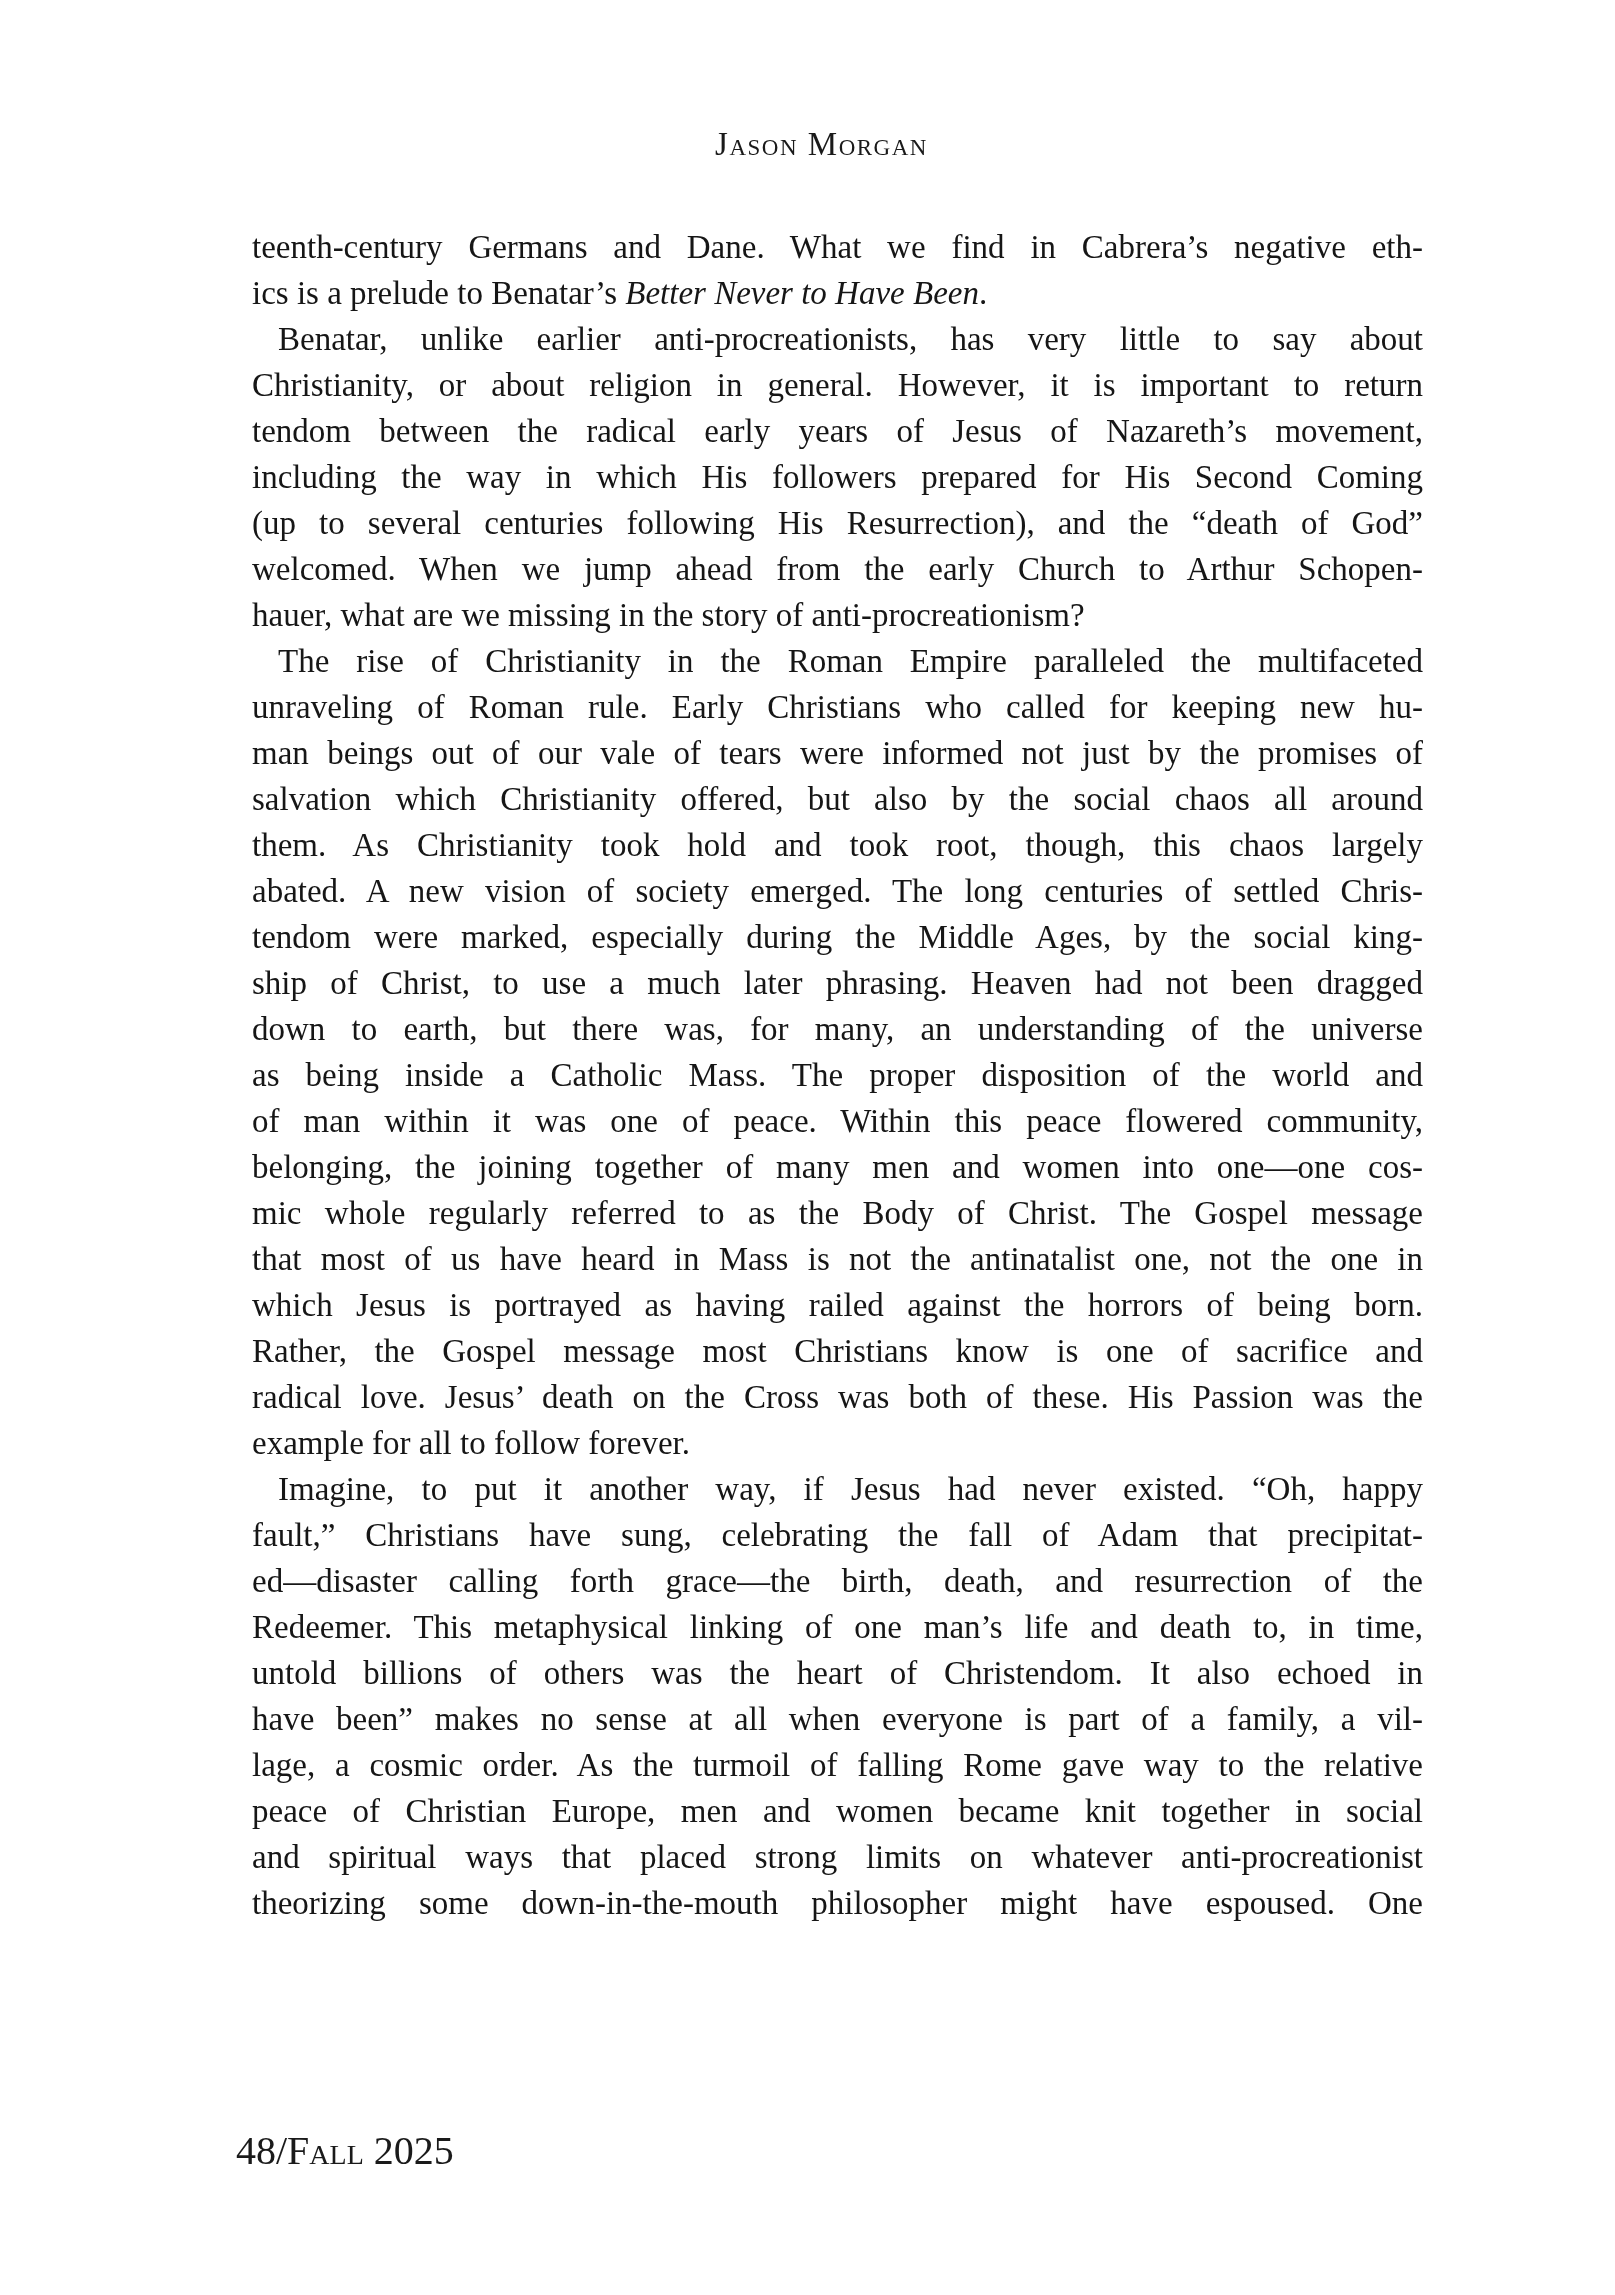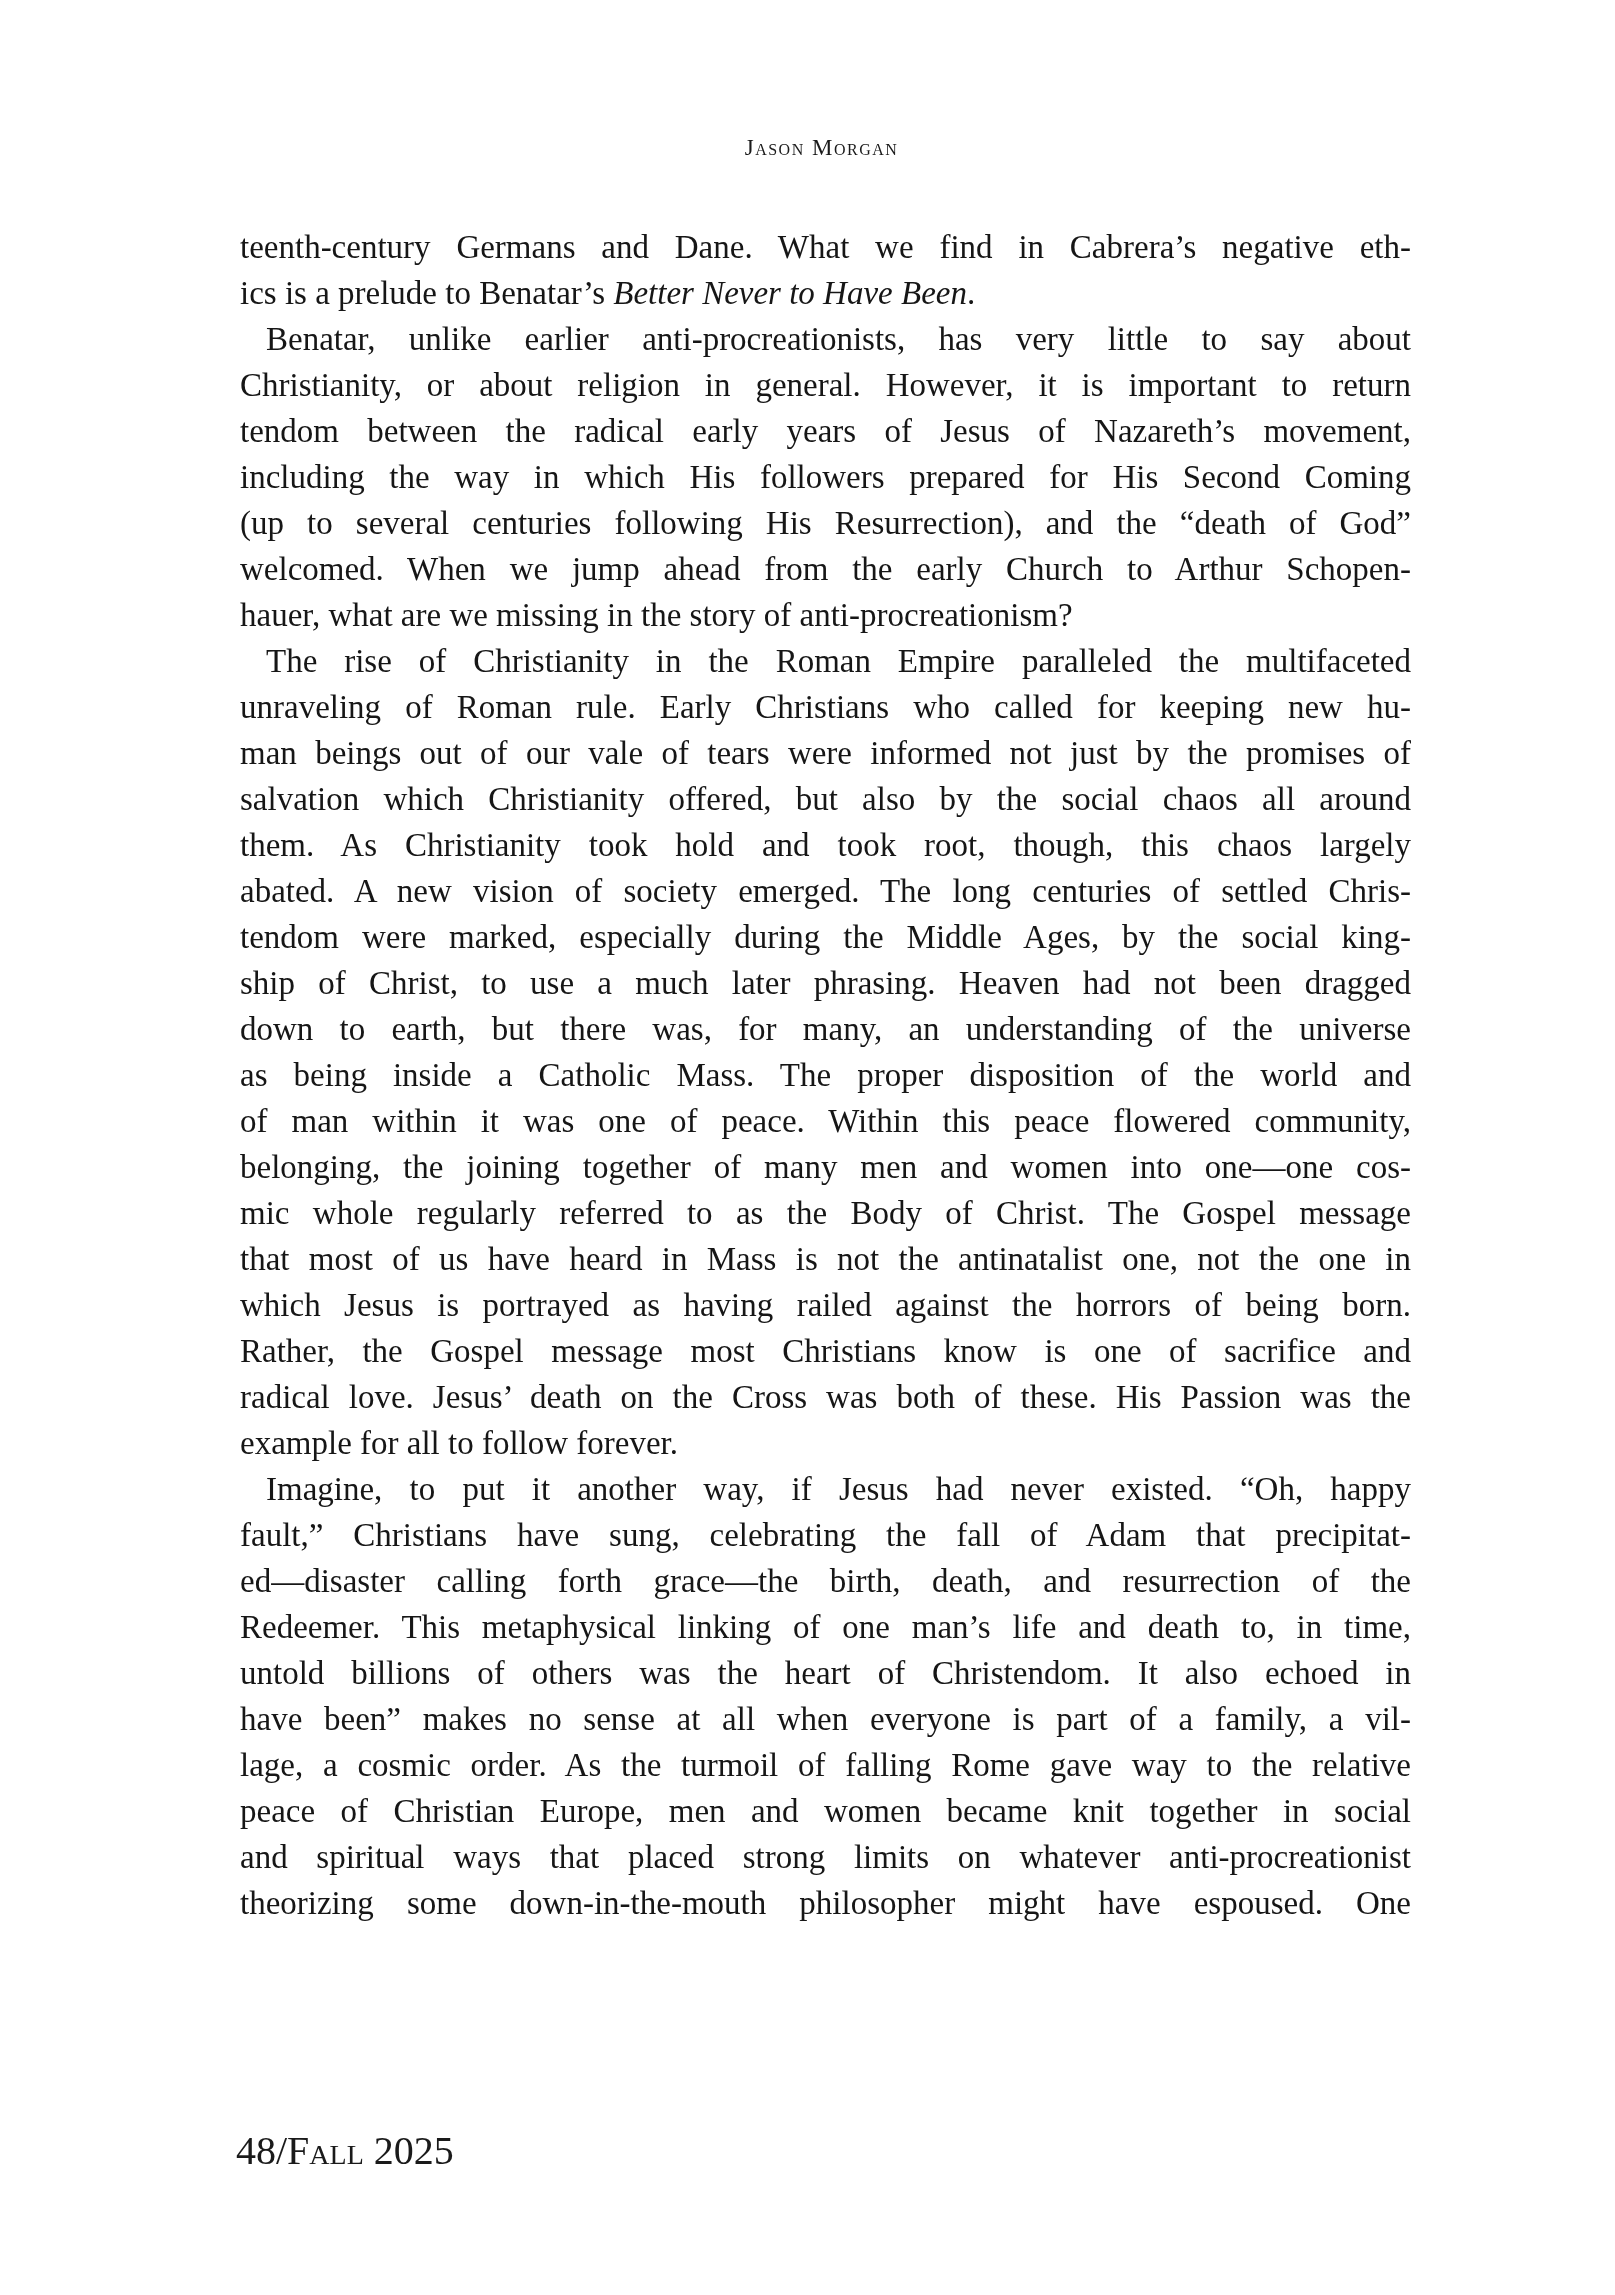--- a/index.html
+++ b/index.html
@@ -11,33 +11,33 @@
     font-family: "Liberation Serif", "DejaVu Serif", serif;
     color: #161616;
   }
   .page {
     position: absolute;
     inset: 0;
     background: #ffffff;
   }
   .running-head {
     position: absolute;
-    top: 135px;
+    top: 126px;
     left: 236px;
     width: 1171px;
     text-align: center;
     font-variant: small-caps;
-    font-size: 23px;
+    font-size: 33px;
     letter-spacing: 1.5px;
     color: #1a1a1a;
   }
   .body-text {
     position: absolute;
     top: 224px;
-    left: 240px;
+    left: 252px;
     width: 1171px;
   }
   .line {
     font-size: 33px;
     line-height: 46px;
     height: 46px;
     text-align: justify;
     text-align-last: justify;
     color: #161616;
     overflow: visible;

